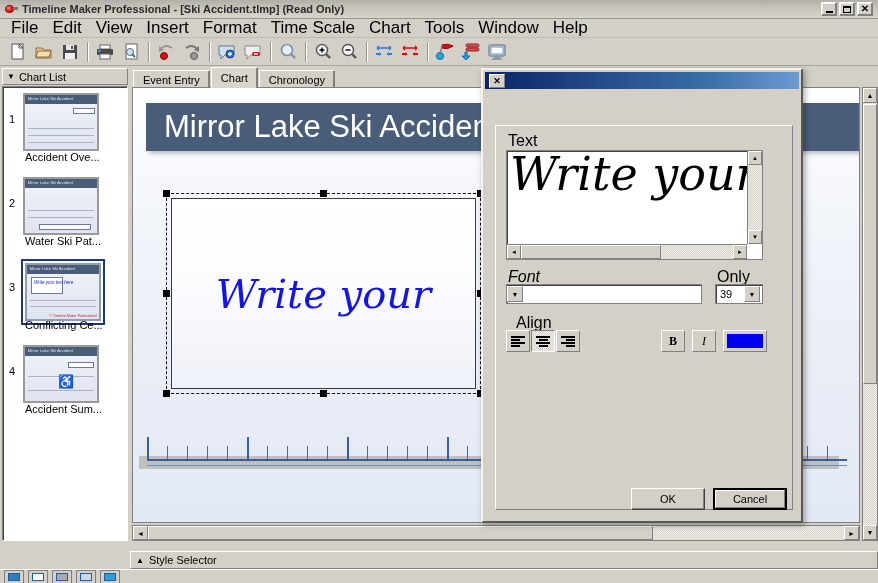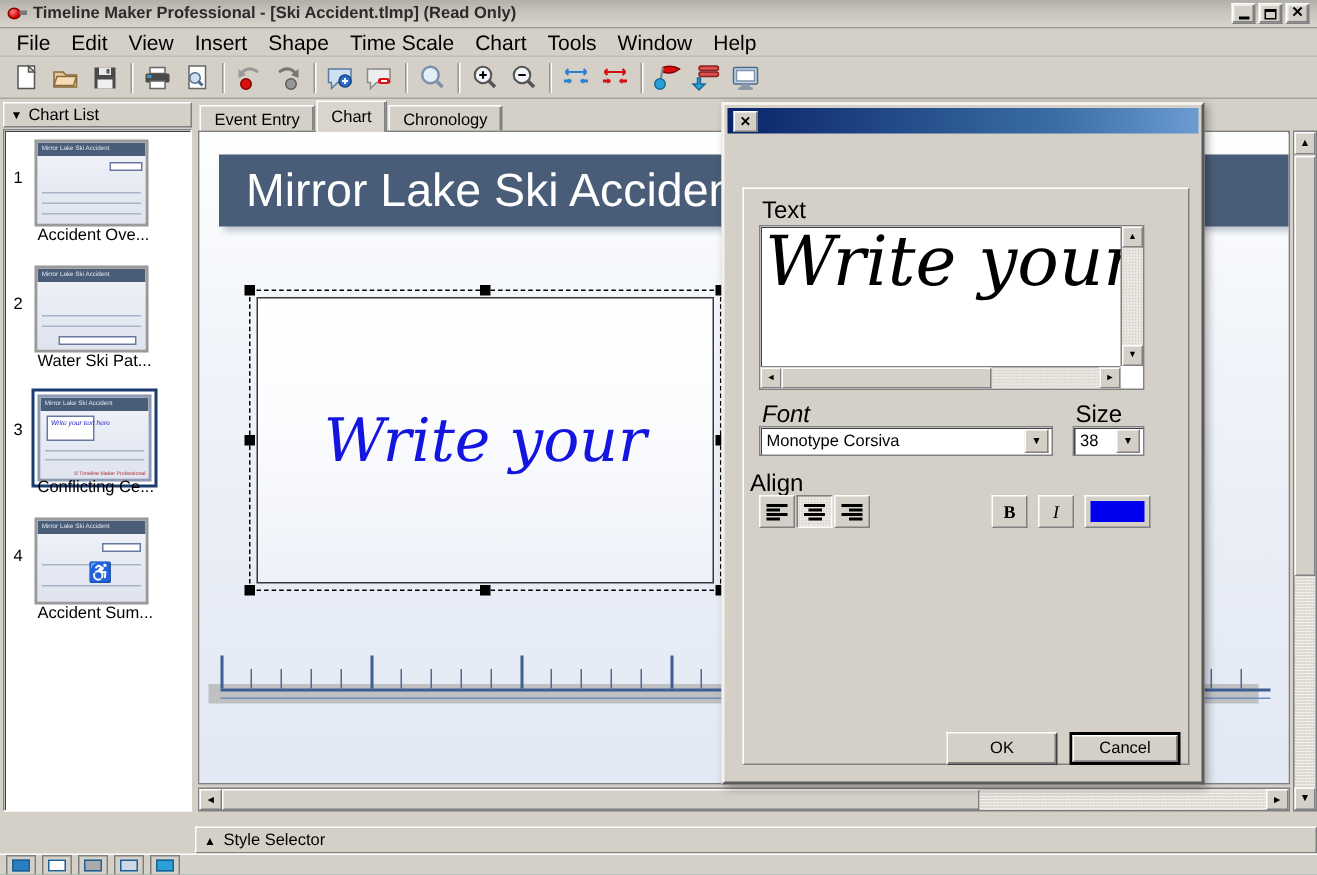--- a/index.html
+++ b/index.html
@@ -23,21 +23,21 @@
     border-bottom-color:#808080;box-shadow:inset -1px -1px 0 #808080, inset 1px 1px 0 #f4f2ee;
     display:flex;align-items:center;justify-content:center;font-size:9px;line-height:1;cursor:default;}
   .wbtn i{font-style:normal;display:block;}
   .wbtn .min{width:7px;height:2px;background:#000;margin-top:5px;}
   .wbtn .max{width:8px;height:7px;border:1px solid #000;border-top-width:2px;}
   .wbtn .cls{font-family:"Liberation Sans",sans-serif;font-size:10px;font-weight:bold;}
 
   
   .menubar{position:absolute;left:0;top:19px;width:878px;height:19px;background:#d4d0c8;
     display:flex;align-items:center;padding-left:4px;border-bottom:1px solid #c0bcb4;}
-  .menu-item{padding:2px 7px;font-size:14px;color:#000;cursor:default;white-space:nowrap;}
+  .menu-item{padding:2px 7px;font-size:17px;color:#000;cursor:default;white-space:nowrap;}
 
   
   .toolbar{position:absolute;left:0;top:38px;width:878px;height:28px;background:#d4d0c8;
     display:flex;align-items:center;padding-left:5px;border-bottom:1px solid #aaa69e;}
   .tbtn{width:26px;height:24px;display:flex;align-items:center;justify-content:center;cursor:default;}
   .tsep{width:1px;height:20px;background:#9a968e;margin:0 4px;box-shadow:1px 0 0 #fff;}
 
   
   .leftpanel{position:absolute;left:0;top:66px;width:130px;height:479px;background:#d4d0c8;}
   .cl-header{position:absolute;left:2px;top:2px;width:126px;height:17px;background:#d4d0c8;
@@ -208,21 +208,21 @@
           <i class="cls">✕</i>
         </div>
     </div>
   </div>
 
   <div class="menubar">
     <div class="menu-item">File</div>
     <div class="menu-item">Edit</div>
     <div class="menu-item">View</div>
     <div class="menu-item">Insert</div>
-    <div class="menu-item">Shape</div>
+    <div class="menu-item">Format</div>
     <div class="menu-item">Time Scale</div>
     <div class="menu-item">Chart</div>
     <div class="menu-item">Tools</div>
     <div class="menu-item">Window</div>
     <div class="menu-item">Help</div>
   </div>
 
   <div class="toolbar">
     <div class="tbtn">
       <svg width="16" height="18">
@@ -568,31 +568,30 @@
         <div class="tb-hs">
           <div class="mini-btn">◄</div>
           <div class="mini-thumb" style="width:140px;"></div>
           <div style="flex:1 1 auto;"></div>
           <div class="mini-btn">►</div>
         </div>
       </div>
 
       <div class="fl" style="left:12px;top:142px;font-style:italic;">Font</div>
       <div class="combo" style="left:10px;top:158px;width:196px;">
-        <div class="cv">Monotype Corsiva</div>
         <div class="cbtn">▼</div>
       </div>
 
-      <div class="fl" style="left:221px;top:142px;">Size</div>
+      <div class="fl" style="left:221px;top:142px;">Only</div>
       <div class="combo" style="left:219px;top:158px;width:48px;">
-        <div class="cv">38</div>
+        <div class="cv">39</div>
         <div class="cbtn">▼</div>
       </div>
 
-      <div class="fl" style="left:4px;top:188px;">Align</div>
+      <div class="fl" style="left:20px;top:188px;">Align</div>
       <div class="gbtn" style="left:10px;top:204px;">
         <div class="alignglyph">
           <i style="width:14px;"></i>
             <i style="width:9px;"></i>
             <i style="width:14px;"></i>
             <i style="width:9px;"></i>
         </div>
       </div>
       <div class="gbtn pressed" style="left:35px;top:204px;">
         <div class="alignglyph">

